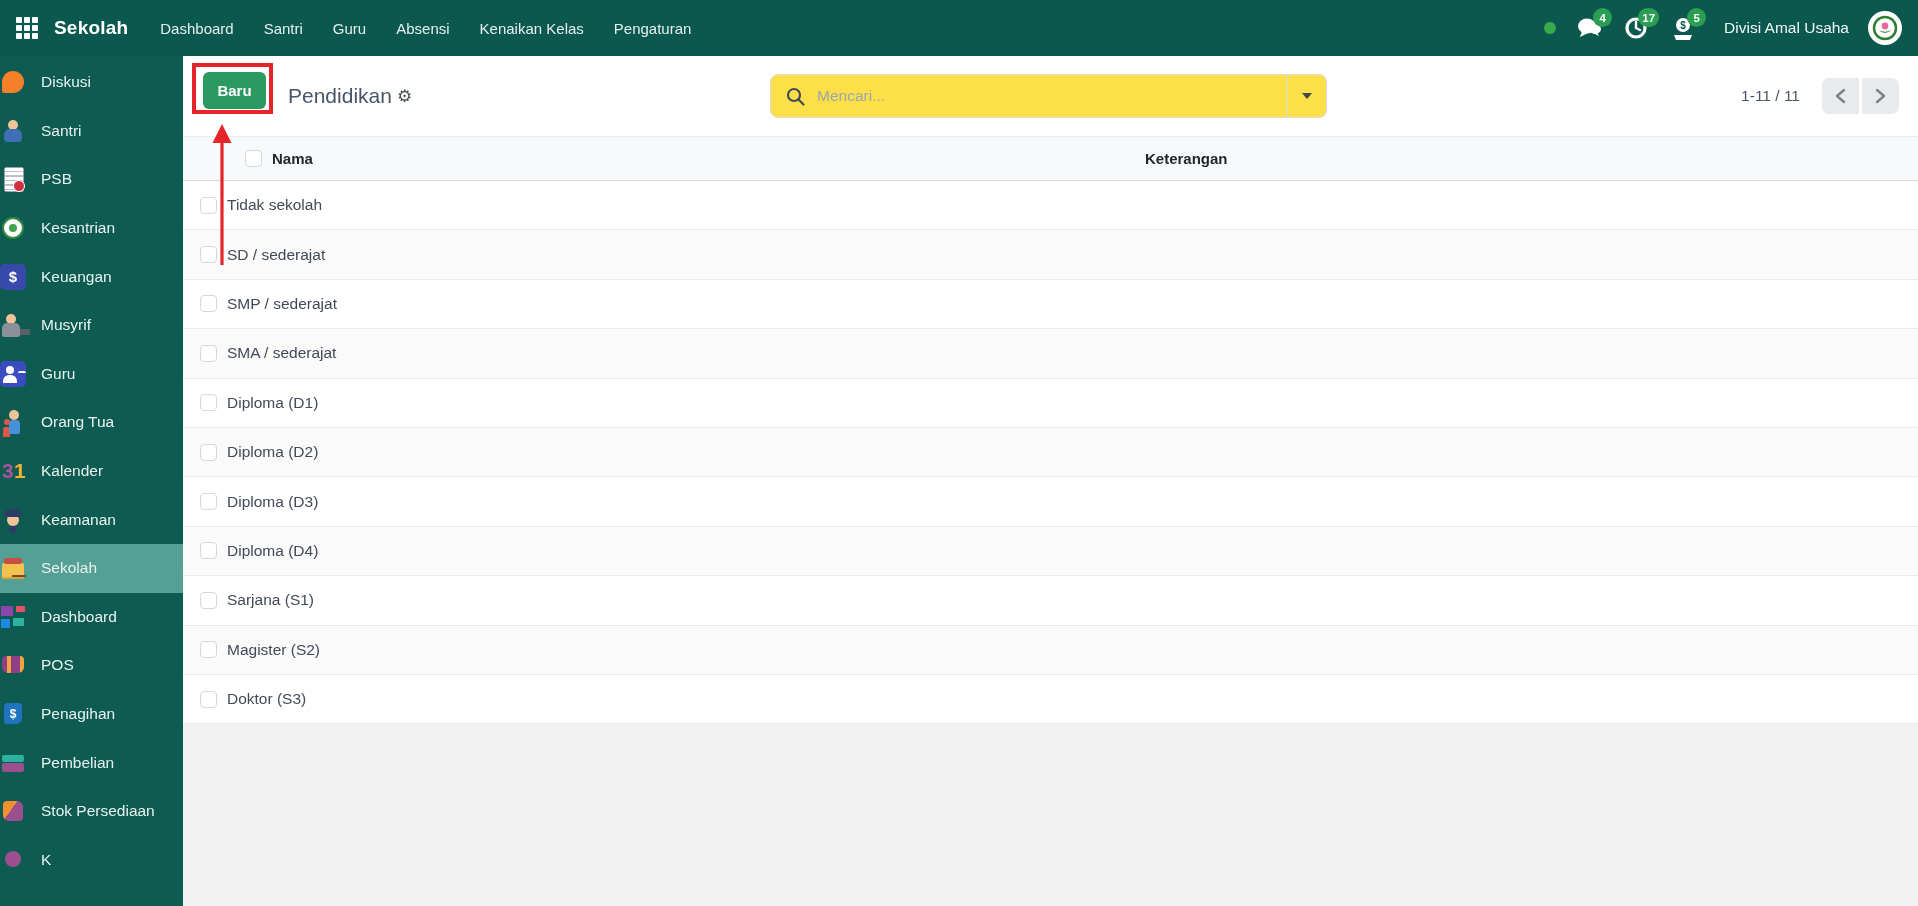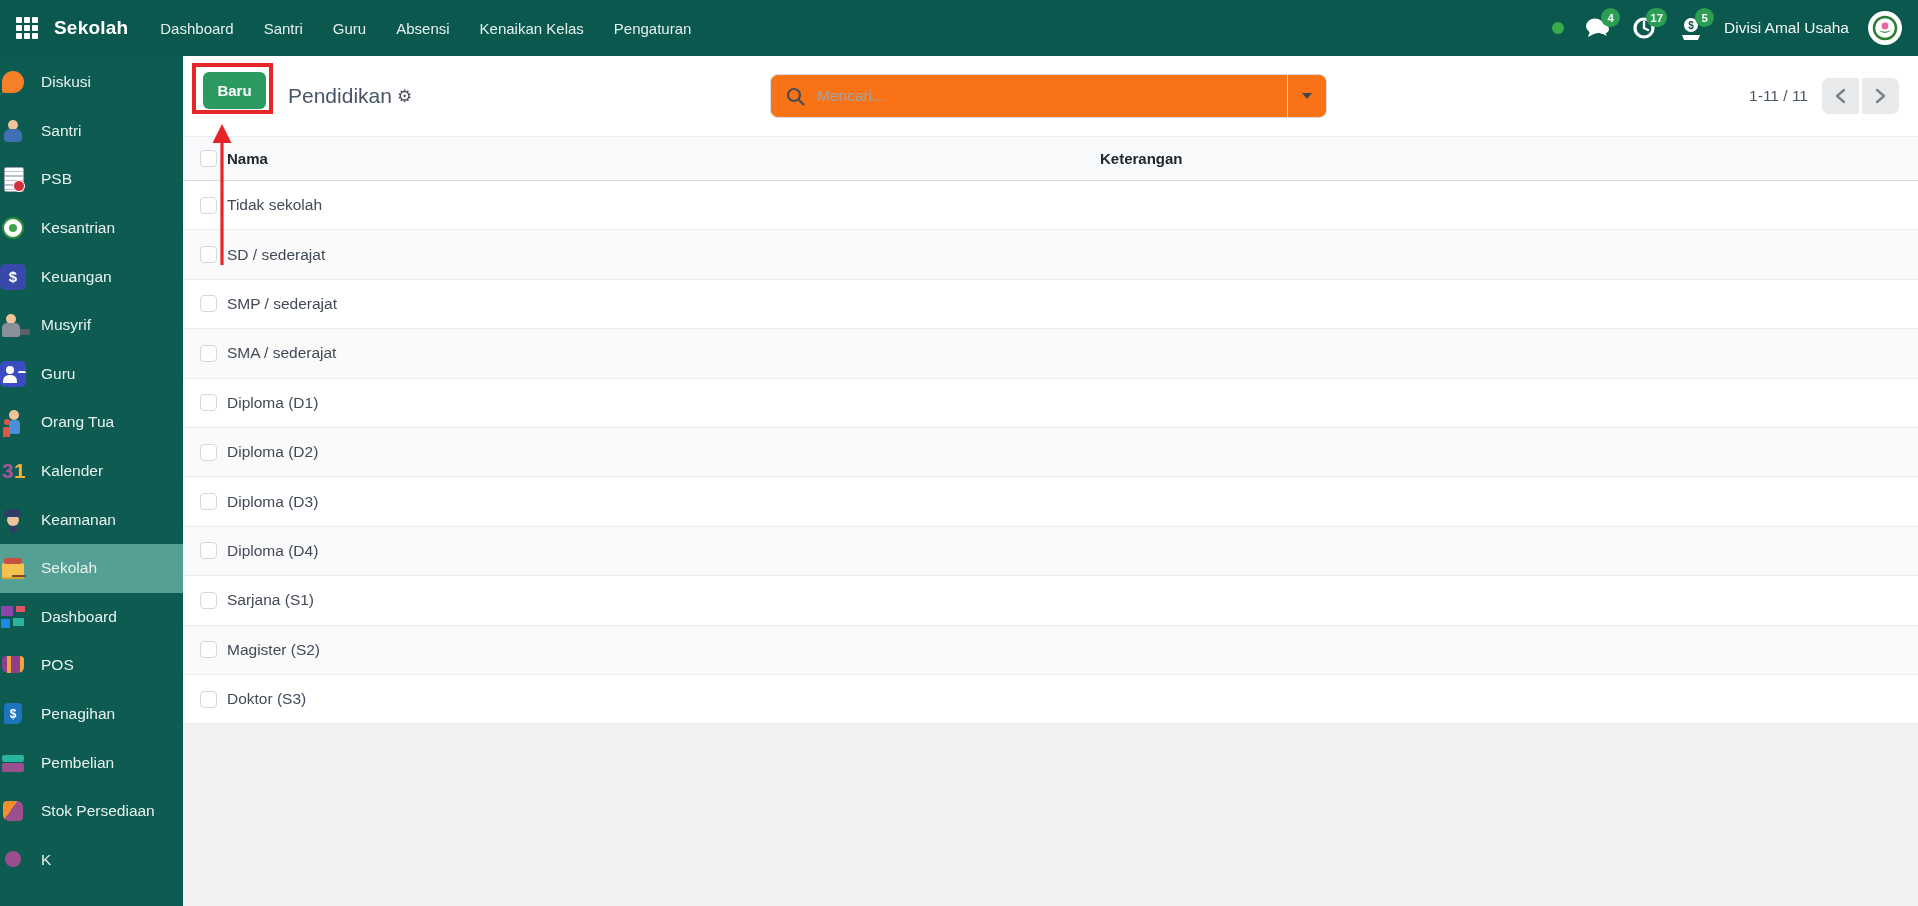--- a/index.html
+++ b/index.html
@@ -12,21 +12,21 @@
   .apps-grid { width:22px; height:22px; margin-right:16px; display:block; cursor:pointer; }
   .brand { font-size:19px; font-weight:700; color:#fff; margin-right:32px; letter-spacing:.2px; }
   .nav-menu { display:flex; align-items:center; gap:30px; }
   .nav-item { font-size:15px; color:#e7efed; cursor:pointer; white-space:nowrap; }
   .nav-right { margin-left:auto; display:flex; align-items:center; gap:19px; }
   .presence-dot { width:12px; height:12px; border-radius:50%; background:#38ab4c; }
   .tray-btn { position:relative; width:28px; height:28px; display:flex; align-items:center; justify-content:center; cursor:pointer; }
   .badge { position:absolute; top:-6px; right:-9px; min-width:19px; height:19px; padding:0 4px;
     background:#2b9e52; border-radius:10px; color:#fff; font-size:11.5px; font-weight:700;
     display:flex; align-items:center; justify-content:center; }
-  .company { font-size:15.5px; color:#f2f7f6; margin-left:0; white-space:nowrap; }
+  .company { font-size:15.5px; color:#f2f7f6; margin-left:8px; white-space:nowrap; }
   .avatar { width:34px; height:34px; border-radius:50%; background:#fff; overflow:hidden;
     display:flex; align-items:center; justify-content:center; cursor:pointer; }
 
   
   .sidebar { position:absolute; left:0; top:56px; width:183px; height:850px;
     background:#0d5b51; padding-top:2px; z-index:20; overflow:hidden; }
   .side-item { height:48.6px; display:flex; align-items:center; padding-left:0; gap:15px; cursor:pointer; }
   .side-item.active { background:#55a094; }
   .side-label { font-size:15.5px; color:#e9f2ef; white-space:nowrap; }
 
@@ -82,40 +82,40 @@
   .btn-new { position:absolute; left:20px; top:16px; width:63px; height:37px; background:#2c9a60;
     border:none; border-radius:6px; color:#fff; font-weight:700; font-size:15px; cursor:pointer;
     font-family:inherit; z-index:2; }
   .tut-box { position:absolute; left:9px; top:7px; width:81px; height:51px; border:4px solid #e52528; z-index:3; pointer-events:none; }
   .tut-arrow { position:absolute; left:24px; top:68px; z-index:3; pointer-events:none; }
 
   .page-title-wrap { position:absolute; left:105px; top:0; height:80px; display:flex; align-items:center; gap:5px; }
   .page-title { font-size:21px; color:#475569; }
   .gear { font-family:"DejaVu Sans",sans-serif; font-size:17px; color:#4a5158; cursor:pointer; line-height:1; }
 
-  .search { position:absolute; left:587px; top:18px; width:557px; height:44px; background:#f97316;
+  .search { position:absolute; left:587px; top:18px; width:557px; height:44px; background:#fde047;
     border:1px solid #d9dce0; border-radius:8px; display:flex; align-items:center; }
   .search-icon { margin:0 12px 0 15px; flex:0 0 auto; display:block; }
   .search input { flex:1; border:none; outline:none; font-size:15.5px; color:#3c4450; font-family:inherit; background:transparent; }
   .search input::placeholder { color:#9aa5b1; }
   .search-caret { width:39px; height:100%; border-left:1px solid #d9dce0; display:flex; align-items:center; justify-content:center; cursor:pointer; }
   .caret-down { width:0; height:0; border-left:5px solid transparent; border-right:5px solid transparent; border-top:6px solid #3f4750; }
 
-  .pager { position:absolute; right:19px; top:0; height:80px; display:flex; align-items:center; gap:14px; }
+  .pager { position:absolute; right:19px; top:0; height:80px; display:flex; align-items:center; gap:22px; }
   .pager-range { font-size:15.5px; color:#4b5563; }
   .pager-btns { display:flex; gap:3px; }
   .pager-btn { width:37px; height:36px; background:#e9eaec; border:none; border-radius:7px;
     display:flex; align-items:center; justify-content:center; cursor:pointer; }
   .pager-btn:first-child { border-radius:7px 2px 2px 7px; }
   .pager-btn:last-child { border-radius:2px 7px 7px 2px; }
 
   
   .list { background:#fff; }
   .trow, .thead { display:grid; grid-template-columns:44px 873px auto; align-items:center; }
-  .thead { height:45px; background:#f8f9fa; border-top:1px solid #ebedef; border-bottom:1px solid #d6d9dd; }
+  .thead { height:45px; background:#f8f9fa; border-top:1px solid #ebedef; border-bottom:1px solid #d6d9dd;padding-left:45px; }
   .thead .col-label { font-size:15px; font-weight:700; color:#23272d; }
   .trow { height:49.4px; border-bottom:1px solid #e9ebee; cursor:pointer; }
   .trow:nth-child(even) { background:#fafafb; }
   .cell { font-size:15.5px; color:#414a56; }
   .c-check { display:flex; justify-content:flex-end; padding-right:10px; }
   .checkbox { width:17px; height:17px; border:1px solid #d4d8de; border-radius:4px; background:#fff; display:block; cursor:pointer; }
 </style>
 </head>
 <body>
 

